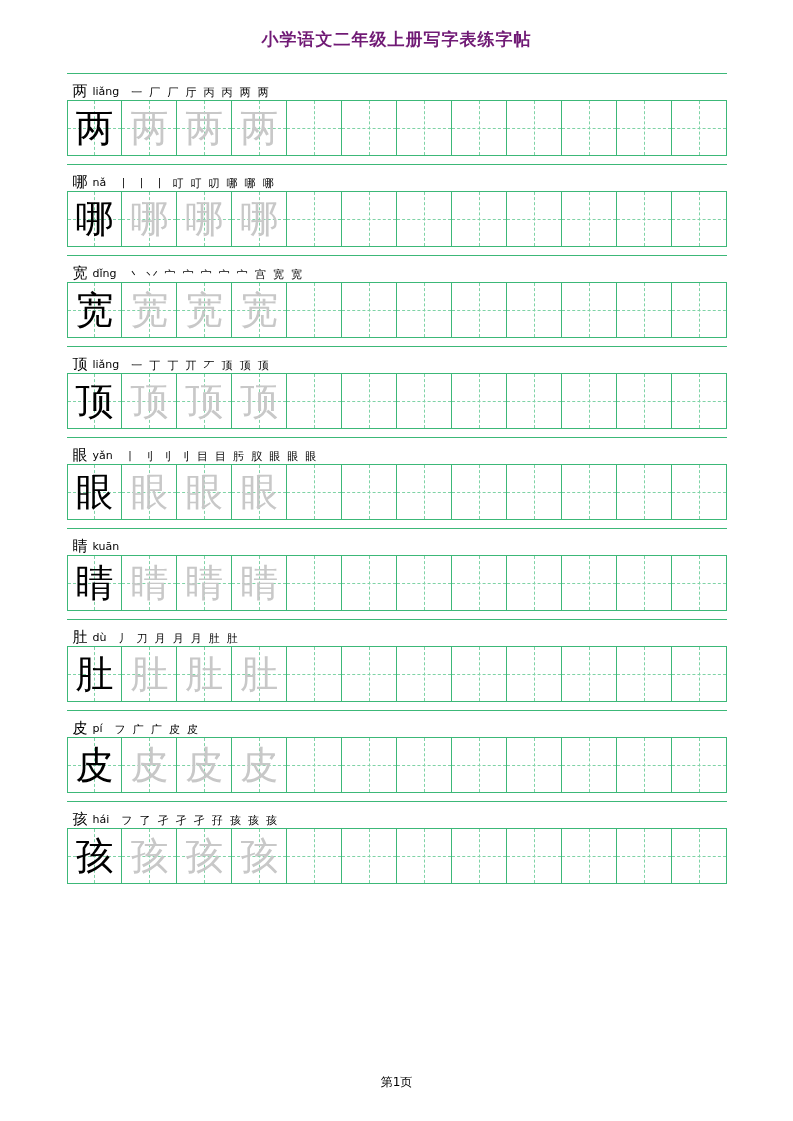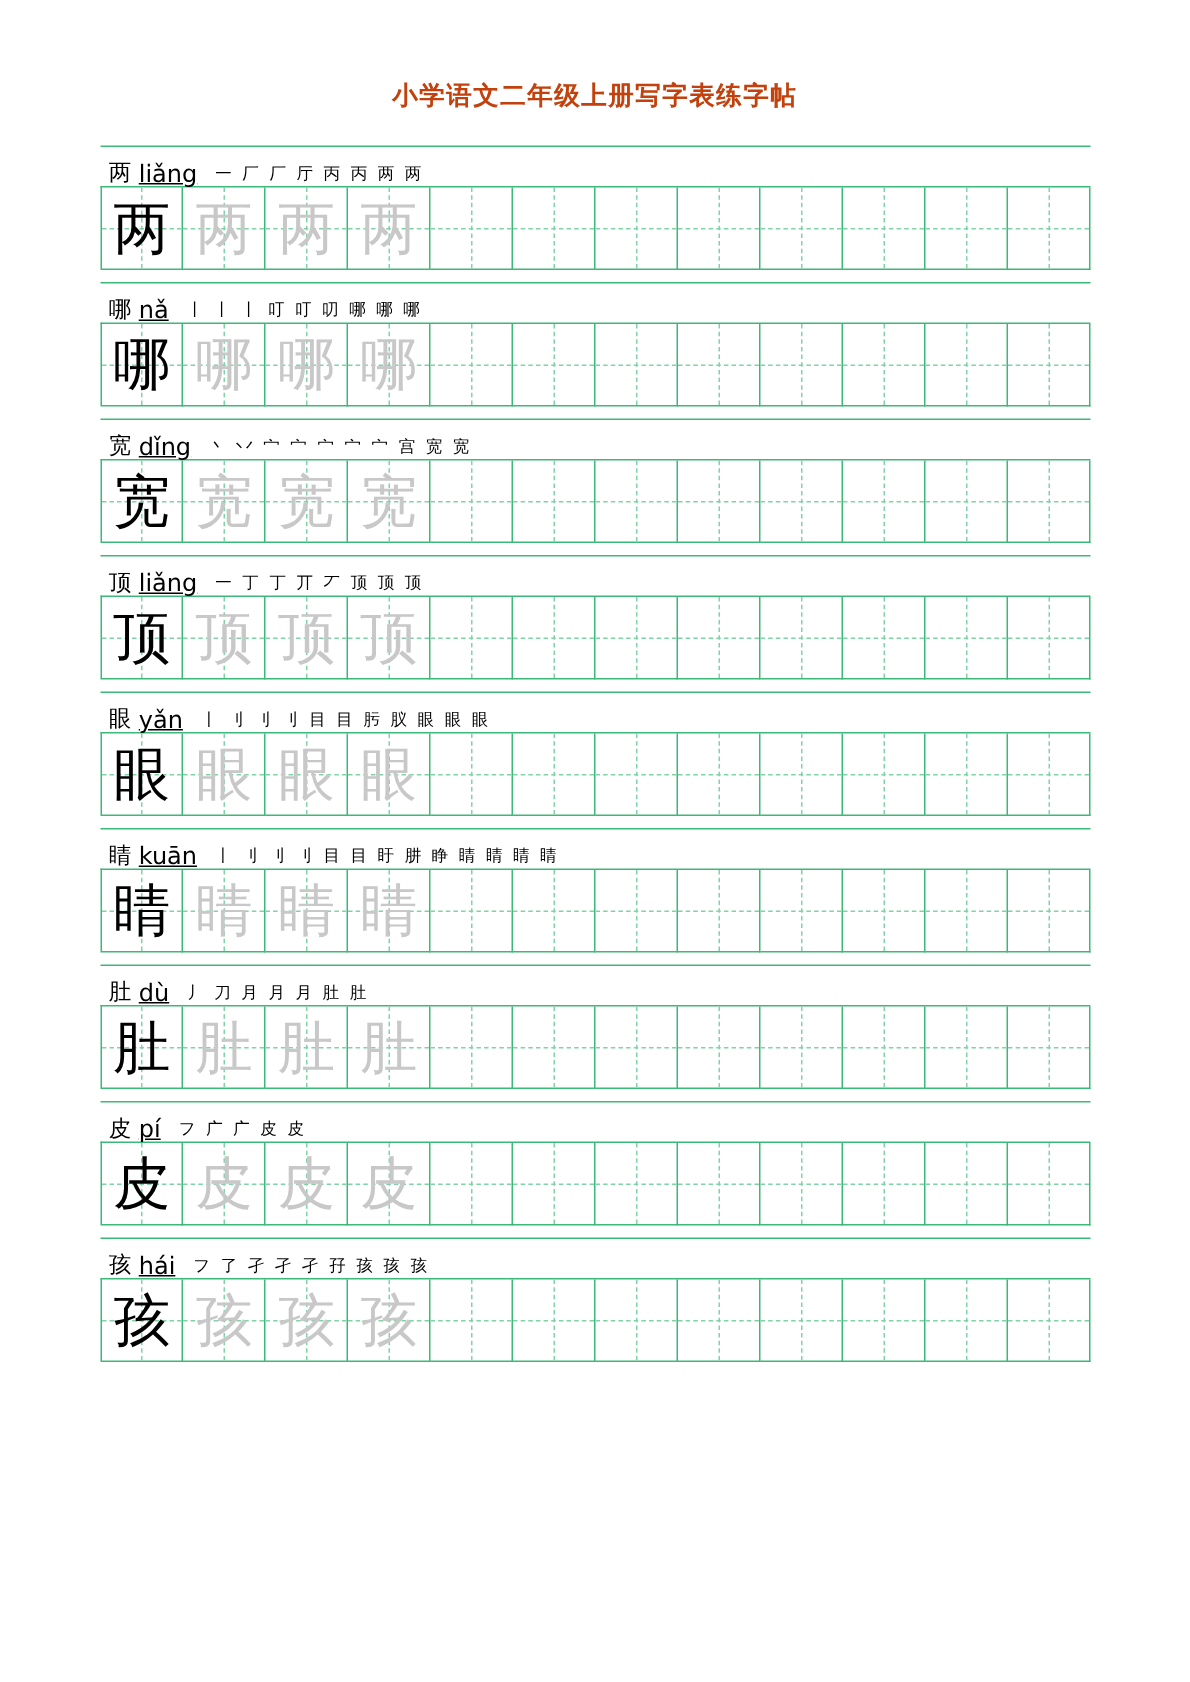--- a/index.html
+++ b/index.html
@@ -16,25 +16,25 @@
   }
   .page {
     width: 793px;
     height: 1121px;
     box-sizing: border-box;
     padding: 0;
     position: relative;
   }
   .title {
     text-align: center;
-    color: #c2410c;
+    color: #701a75;
     font-size: 17px;
     font-weight: bold;
     letter-spacing: 1px;
-    padding-top: 52px;
+    padding-top: 28px;
     font-family: "DejaVu Sans", "Liberation Sans", sans-serif;
   }
   .sheet {
     margin: 22px auto 0 auto;
     width: 660px;
   }
   .row-block {
     margin-bottom: 8px;
   }
   .top-rule {
@@ -50,26 +50,25 @@
     box-sizing: border-box;
   }
   .hz {
     font-size: 15px;
     line-height: 18px;
     font-family: "DejaVu Sans", "Liberation Sans", sans-serif;
     margin-right: 5px;
     color: #000;
   }
   .py {
-    font-size: 16px;
+    font-size: 11px;
     line-height: 16px;
     margin-right: 12px;
     color: #000;
     font-family: "DejaVu Sans", "Liberation Sans", sans-serif;
-    text-decoration: underline;
   }
   .strokes {
     font-size: 11px;
     line-height: 16px;
     color: #000;
     letter-spacing: 2px;
     font-family: Liberation Sans, sans-serif;
     white-space: nowrap;
     overflow: hidden;
   }
@@ -444,21 +443,20 @@
             <div class="vline"></div>
             <div class="hline"></div>
           </div>
         </div>
       </div>
       <div class="row-block">
         <div class="top-rule"></div>
         <div class="head">
           <span class="hz">睛</span>
           <span class="py">kuān</span>
-          <span class="strokes">丨 刂 刂 刂 目 目 盱 肼 睁 睛 睛 睛 睛</span>
         </div>
         <div class="grid">
           <div class="cell">
             <div class="vline"></div>
             <div class="hline"></div>
             <div class="glyph solid">睛</div>
           </div>
           <div class="cell">
             <div class="vline"></div>
             <div class="hline"></div>
@@ -689,13 +687,14 @@
             <div class="hline"></div>
           </div>
           <div class="cell">
             <div class="vline"></div>
             <div class="hline"></div>
           </div>
         </div>
       </div>
     </div>
 
+  <div class="footer">第1页</div>
 </div>
 
 </body></html>

